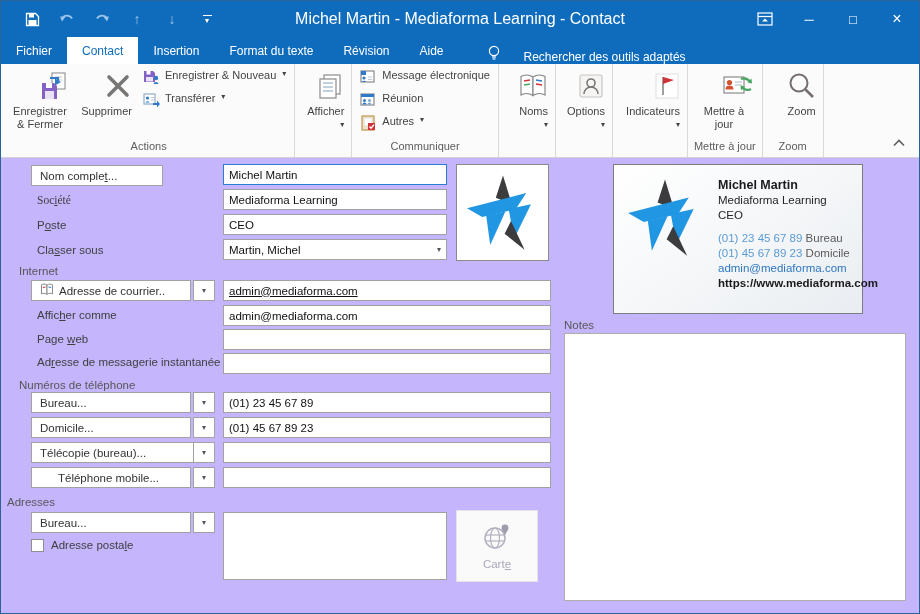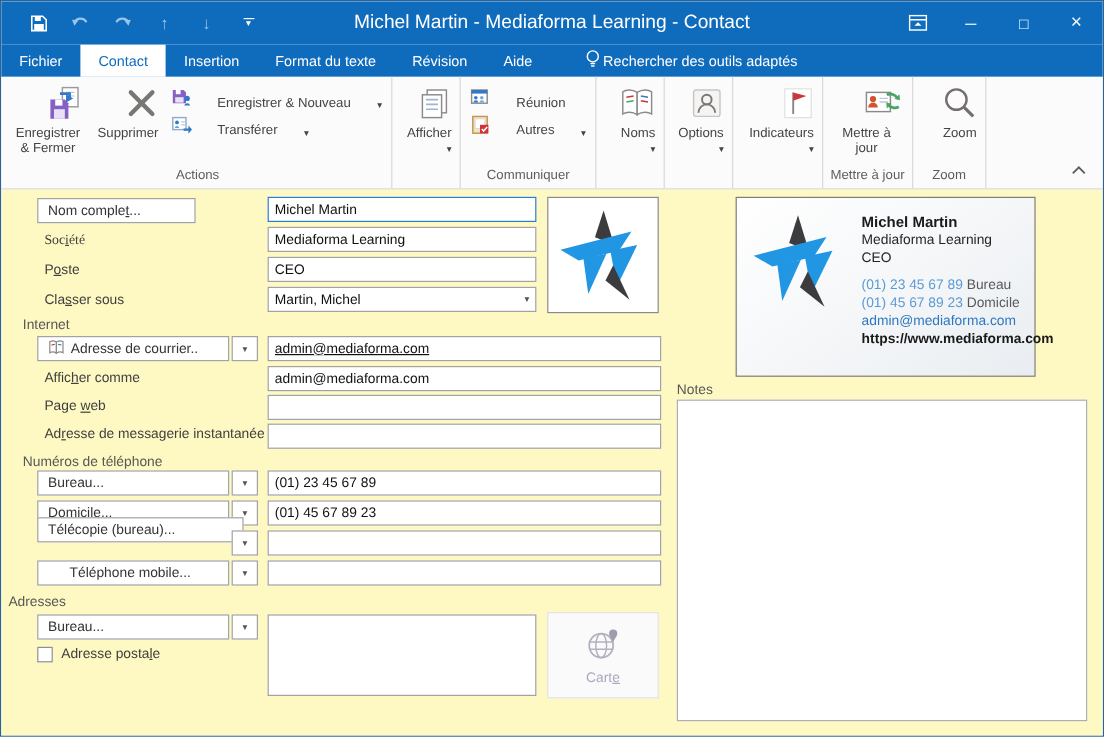--- a/index.html
+++ b/index.html
@@ -31,21 +31,21 @@
   .wincontrols { margin-left: auto; display: flex; height: 100%; align-items: stretch; }
   .wctl { width: 44px; display: flex; align-items: center; justify-content: center; color: #fff; font-size: 13px; }
   .wctl.close { font-size: 16px; }
   
   .tabrow {
     height: 27px; background: #0f6cbd; display: flex; align-items: stretch;
     color: #fff; font-size: 12px; flex: 0 0 auto;
   }
   .tab { padding: 0 15px; display: flex; align-items: center; cursor: default; }
   .tab.active { background: #fff; color: #0f6cbd; text-align: center; }
-  .tellme { display: flex; align-items: center; gap: 2px; margin-left: 28px; font-size: 12px; }
+  .tellme { display: flex; align-items: flex-end; gap: 23px; margin-left: 28px; font-size: 12px; }
   
   .ribbon {
     height: 94px; background: #fbfbfb; border-bottom: 1px solid #d2d2d2;
     display: flex; align-items: stretch; flex: 0 0 auto; padding-left: 2px;
   }
   .rgroup {
     display: flex; flex-direction: column; flex: 0 0 auto;
     border-right: 1px solid #d9d9d9; padding: 2px 2px 0 2px;
   }
   .rgroup-body { flex: 1; display: flex; align-items: stretch; }
@@ -55,27 +55,27 @@
   }
   .bigbtn {
     display: flex; flex-direction: column; align-items: flex-end;
     padding: 4px 5px 2px 5px; min-width: 52px; text-align: center;
     font-size: 11px; color: #444; line-height: 1.15; cursor: default;
   }
   .bigbtn .bicon { height: 32px; display:flex; align-items:center; justify-content:center; margin-bottom:3px; }
   .bigbtn .dd { font-size: 8px; color: #444; margin-top: 2px; }
   .stack { display: flex; flex-direction: column; justify-content: flex-start; padding-top: 3px; }
   .smallbtn {
-    display: flex; align-items: flex-end; gap: 21px; height: 23px;
+    display: flex; align-items: flex-start; gap: 5px; height: 23px;
     font-size: 11px; color: #444; padding: 0 6px; white-space: nowrap; cursor: default;
   }
   .smallbtn .dd { font-size: 8px; color:#444; margin-left:1px; }
   .ribbon-collapse { margin-left:auto; align-self:flex-end; padding: 0 14px 6px 0; }
   
-  .formarea { flex: 1; position: relative; background: #fef9c3; font-size: 11.5px; }
+  .formarea { flex: 1; position: relative; background: #c4b5fd; font-size: 11.5px; }
   .abs { position: absolute; }
   .flabel { color: #3f3f3f; }
   .fsect { color: #575757; }
   .fieldbtn {
     background: #fff; border: 1px solid #a2a2a2; height: 21px;
     display: flex; align-items: center; padding: 0 8px; color: #333;
     font-size: 11.5px; cursor: default; gap: 5px;
   }
   .arrowbox {
     background: #fff; border: 1px solid #a2a2a2; height: 21px; width: 22px;
@@ -266,20 +266,33 @@
       <div class="rgroup-label"></div>
     </div>
 
     <div class="rgroup">
       <div class="rgroup-body">
         <div class="stack">
           <div class="smallbtn">
             <span>
               <svg width="17" height="16" viewBox="0 0 17 16">
                   <rect x="1" y="2" width="13" height="11" fill="#fff" stroke="#8a8a8a" stroke-width="1.2"></rect>
+                  <rect x="1" y="2" width="5" height="4" fill="#2f7ac9"></rect>
+                  <circle cx="4" cy="9" r="1.6" fill="#2f7ac9"></circle>
+                  <path d="M2 13 a2.2 2.2 0 0 1 4 0 z" fill="#2f7ac9"></path>
+                  <line x1="8" y1="8" x2="12" y2="8" stroke="#b9c7d6" stroke-width="1"></line>
+                  <line x1="8" y1="10.5" x2="12" y2="10.5" stroke="#b9c7d6" stroke-width="1"></line>
+                </svg>
+            </span>
+            <span>Message électronique</span>
+          </div>
+          <div class="smallbtn">
+            <span>
+              <svg width="17" height="16" viewBox="0 0 17 16">
+                  <rect x="1" y="2" width="13" height="11" fill="#fff" stroke="#8a8a8a" stroke-width="1.2"></rect>
                   <rect x="1" y="2" width="13" height="3" fill="#2f7ac9"></rect>
                   <circle cx="4.5" cy="8.5" r="1.5" fill="#2f7ac9"></circle>
                   <path d="M2.5 12.5 a2 2 0 0 1 4 0 z" fill="#2f7ac9"></path>
                   <circle cx="9.5" cy="8.5" r="1.5" fill="#7fa8d0"></circle>
                   <path d="M7.5 12.5 a2 2 0 0 1 4 0 z" fill="#7fa8d0"></path>
                 </svg>
             </span>
             <span>Réunion</span>
           </div>
           <div class="smallbtn">
@@ -434,21 +447,21 @@
       </div>
     <div class="abs arrowbox" style="left:192px; top:234px;">
         <span>▾</span>
       </div>
     <div class="abs fieldbtn" style="left:30px; top:259px; width:160px;">
         <span>Domicile...</span>
       </div>
     <div class="abs arrowbox" style="left:192px; top:259px;">
         <span>▾</span>
       </div>
-    <div class="abs fieldbtn" style="left:30px; top:273px; width:172px;">
+    <div class="abs fieldbtn" style="left:30px; top:284px; width:172px;">
         <span>Télécopie (bureau)...</span>
       </div>
     <div class="abs arrowbox" style="left:192px; top:284px;">
         <span>▾</span>
       </div>
     <div class="abs fieldbtn" style="left:30px; top:309px; width:160px;padding-left:26px;">
         <span>Téléphone mobile...</span>
       </div>
     <div class="abs arrowbox" style="left:192px; top:309px;">
         <span>▾</span>
@@ -488,21 +501,21 @@
     <input class="abs tfield" style="left: 222px; top: 171px; width: 328px;" value="">
     <input class="abs tfield" style="left: 222px; top: 195px; width: 328px;" value="">
 
     <input class="abs tfield" style="left: 222px; top: 234px; width: 328px;" value="(01) 23 45 67 89">
     <input class="abs tfield" style="left: 222px; top: 259px; width: 328px;" value="(01) 45 67 89 23">
     <input class="abs tfield" style="left: 222px; top: 284px; width: 328px;" value="">
     <input class="abs tfield" style="left: 222px; top: 309px; width: 328px;" value="">
 
     <textarea class="abs bigtextarea" style="left: 222px; top: 354px; width: 224px; height: 68px; border-color: rgb(162, 162, 162);"></textarea>
 
-    <div class="abs mapbtn" style="left:455px; top:352px; width:93px; height:72px;">
+    <div class="abs mapbtn" style="left:455px; top:352px; width:82px; height:72px;">
       <span>
         <svg width="30" height="30" viewBox="0 0 30 30">
             <circle cx="13" cy="16" r="10" fill="none" stroke="#b3b0bf" stroke-width="1.5"></circle>
             <ellipse cx="13" cy="16" rx="4.5" ry="10" fill="none" stroke="#b3b0bf" stroke-width="1.2"></ellipse>
             <line x1="3" y1="13" x2="23" y2="13" stroke="#b3b0bf" stroke-width="1.2"></line>
             <line x1="3" y1="19" x2="23" y2="19" stroke="#b3b0bf" stroke-width="1.2"></line>
             <circle cx="23" cy="6" r="3.4" fill="#9f9cae"></circle>
             <polygon points="20.2,7.8 25.8,7.8 23,13" fill="#9f9cae"></polygon>
           </svg>
       </span>

